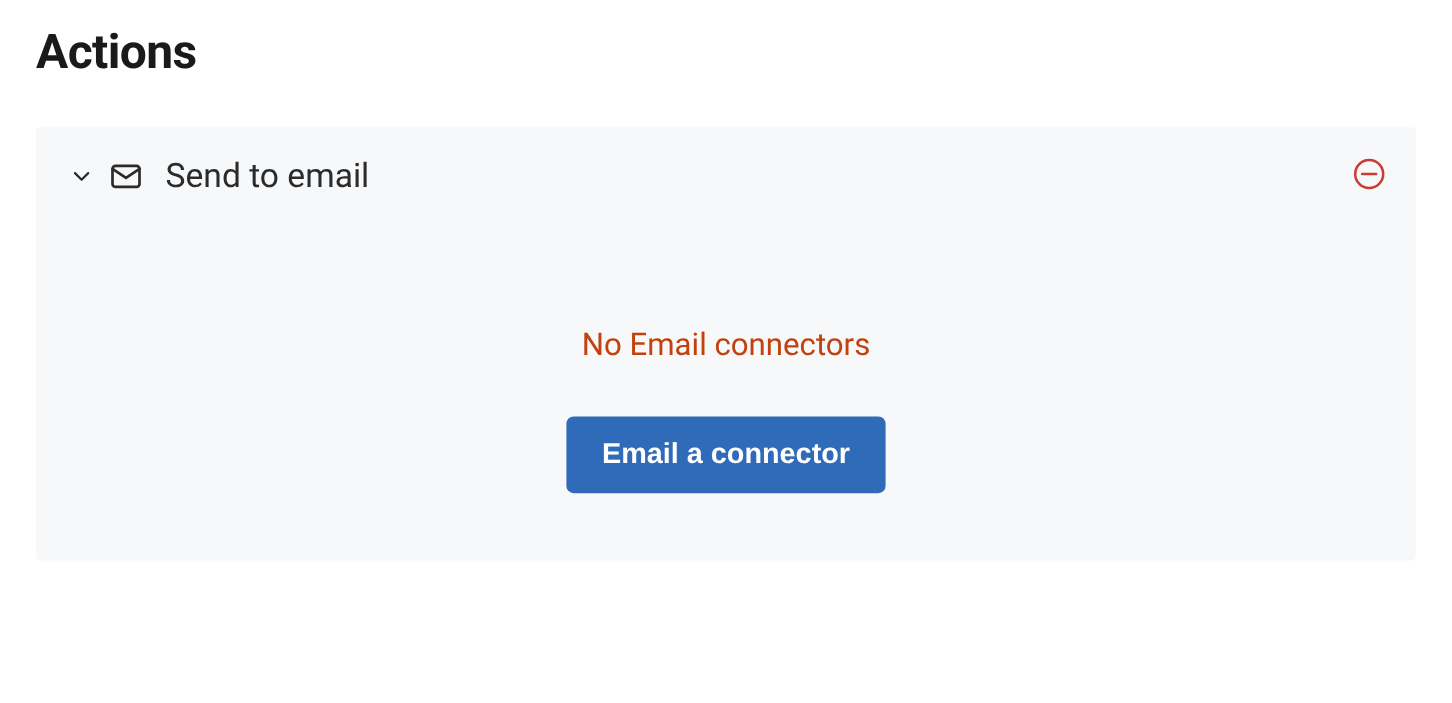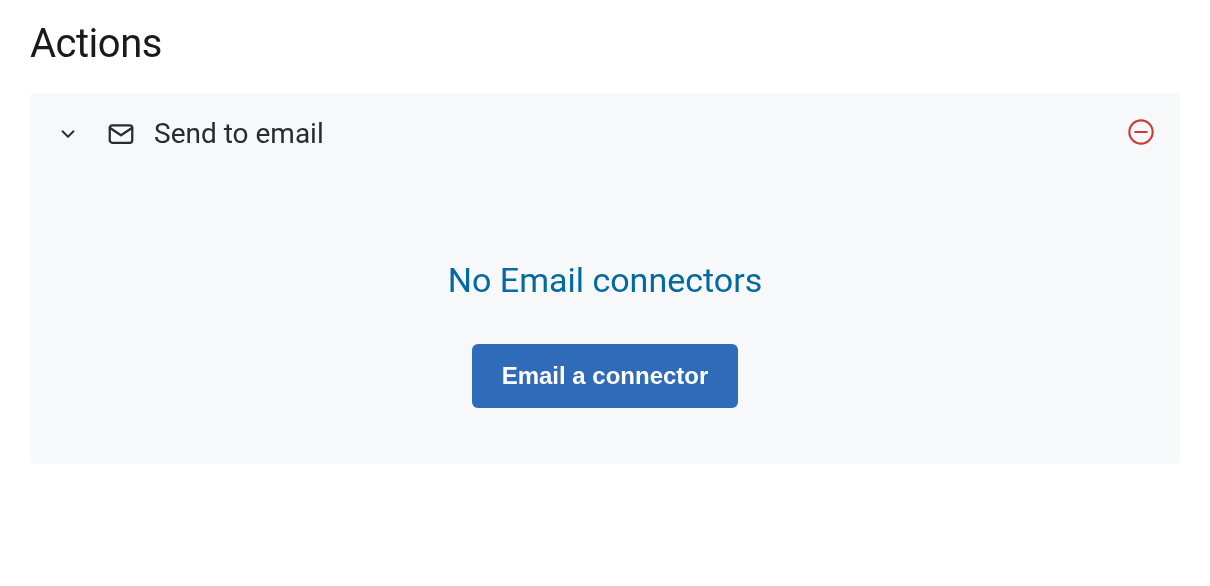--- a/index.html
+++ b/index.html
@@ -9,41 +9,41 @@
     }
     body {
       font-family: -apple-system, BlinkMacSystemFont, "Segoe UI", Roboto, Helvetica, Arial, sans-serif;
       background: #ffffff;
       width: 1210px;
       height: 586px;
       padding: 20px 30px;
     }
     .page-title {
       font-size: 40px;
-      font-weight: 400;
+      font-weight: 700;
       color: #1a1a1a;
-      margin-bottom: 26px;
+      margin-bottom: 39px;
       letter-spacing: -0.5px;
     }
     .action-card {
       background: #f7f8fa;
       border-radius: 4px;
       padding: 24px 24px 56px 24px;
       width: 100%;
     }
     .action-header {
       display: flex;
       align-items: center;
       justify-content: space-between;
       width: 100%;
     }
     .action-header-left {
       display: flex;
       align-items: center;
-      gap: 24px;
+      gap: 8px;
     }
     .chevron-wrap {
       display: flex;
       align-items: center;
       justify-content: center;
       width: 28px;
       height: 28px;
       color: #333;
     }
     .chevron-wrap svg {
@@ -89,22 +89,22 @@
       stroke: #cc3b33;
     }
     .action-body {
       display: flex;
       flex-direction: column;
       align-items: center;
       justify-content: center;
       margin-top: 110px;
     }
     .empty-msg {
-      font-size: 34px;
-      color: #0369a1;
+      font-size: 26px;
+      color: #c2410c;
       font-weight: 400;
       margin-bottom: 44px;
     }
     .create-btn {
       background: #2f6bb8;
       color: #ffffff;
       font-size: 24px;
       font-weight: 600;
       border: none;
       border-radius: 6px;

